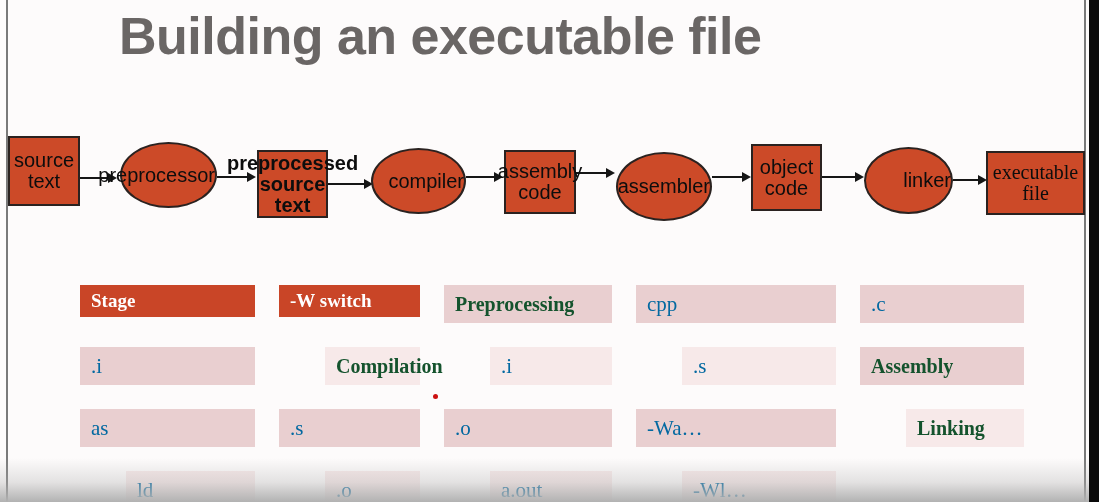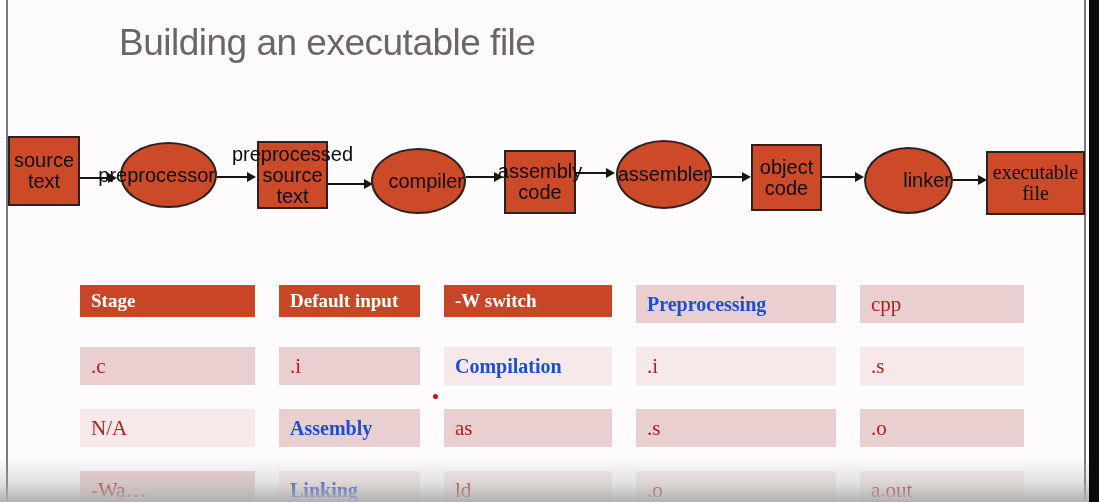--- a/index.html
+++ b/index.html
@@ -12,22 +12,22 @@
   }
   
   .edge-line-left{position:absolute;left:6px;top:0;width:2px;height:502px;background:#7a7a7a;}
   .edge-line-right{position:absolute;left:1084px;top:0;width:2px;height:502px;background:#7a7a7a;}
   .edge-black-right{position:absolute;left:1089px;top:0;width:10px;height:502px;background:#0a0a0a;z-index:5;}
   .bottom-fade{position:absolute;left:0;bottom:0;width:1089px;height:44px;z-index:4;pointer-events:none;
     background:linear-gradient(to bottom, rgba(178,178,178,0) 0%, rgba(178,178,178,0.35) 55%, #b2b2b2 100%);}
 
   
   .slide-title{
-    position:absolute;left:119px;top:22px;
-    font-size:37px;font-weight:400;color:#6a6665;letter-spacing:-0.5px;
+    position:absolute;left:119px;top:6px;
+    font-size:52px;font-weight:700;color:#6a6665;letter-spacing:-0.5px;
     white-space:nowrap;
   }
 
   
   .flow-node{
     position:absolute;
     background:#cc4a28;
     border:2px solid #2a2220;
     box-sizing:border-box;
     display:flex;align-items:center;justify-content:center;
@@ -58,59 +58,59 @@
     z-index:2;
     gap:24px;
   }
   .th{
     background:#c94527;color:#fff;
     font-weight:bold;font-size:19px;
     height:32px;display:flex;align-items:center;
     padding-left:11px;box-sizing:border-box;padding-right:4px;
   }
   .td{
-    font-size:21px;color:#b91c1c;
+    font-size:21px;color:#0369a1;
     height:38px;display:flex;align-items:center;
     padding-left:11px;box-sizing:border-box;padding-right:4px;
   }
-  .td.stage{font-weight:bold;font-size:20px;color:#1d4ed8;}
+  .td.stage{font-weight:bold;font-size:20px;color:#14532d;}
   .row-dark{background:#e9cfd0;}
-  .row-light{background:#f7e9e9;}
+  .row-light{background:#f7e9e9;margin-left:46px;}
 
   .laser-dot{position:absolute;left:433px;top:394px;width:5px;height:5px;border-radius:50%;background:#cc1111;z-index:3;}
 </style>
 </head>
 <body>
 
 <div class="edge-line-left"></div>
 <div class="edge-line-right"></div>
 <div class="edge-black-right"></div>
 
 <div class="slide-title">Building an executable file</div>
 
 <div class="flow-node" style="left:8px;top:136px;width:72px;height:70px;">
   <span class="flow-label">source
 text</span>
 </div>
 <div class="flow-node ellipse" style="left:120px;top:142px;width:97px;height:66px;">
   <span class="flow-label">preprocessor</span>
 </div>
-<div class="flow-node" style="left:257px;top:141px;width:71px;height:68px;">
+<div class="flow-node" style="left:257px;top:150px;width:71px;height:68px;font-weight:bold;">
   <span class="flow-label">preprocessed
 source
 text</span>
 </div>
 <div class="flow-node ellipse" style="left:371px;top:148px;width:95px;height:66px;">
   <span class="flow-label">compiler</span>
 </div>
 <div class="flow-node" style="left:504px;top:150px;width:72px;height:64px;">
   <span class="flow-label">assembly
 code</span>
 </div>
-<div class="flow-node ellipse" style="left:616px;top:140px;width:96px;height:69px;">
+<div class="flow-node ellipse" style="left:616px;top:152px;width:96px;height:69px;">
   <span class="flow-label">assembler</span>
 </div>
 <div class="flow-node" style="left:751px;top:144px;width:71px;height:67px;">
   <span class="flow-label">object
 code</span>
 </div>
 <div class="flow-node ellipse" style="left:864px;top:147px;width:89px;height:67px;">
   <span class="flow-label">linker</span>
 </div>
 <div class="flow-node" style="left:986px;top:151px;width:99px;height:64px;font-family:Liberation Serif, serif;">
@@ -122,32 +122,30 @@
 <div class="arrow" style="left:217px;top:176px;width:30px;"></div>
 <div class="arrow" style="left:328px;top:183px;width:36px;"></div>
 <div class="arrow" style="left:466px;top:176px;width:28px;"></div>
 <div class="arrow" style="left:576px;top:172px;width:30px;"></div>
 <div class="arrow" style="left:712px;top:176px;width:30px;"></div>
 <div class="arrow" style="left:822px;top:176px;width:33px;"></div>
 <div class="arrow" style="left:953px;top:179px;width:25px;"></div>
 
 <div class="stage-table">
   <div class="th">Stage</div>
-  <div class="th">Default input</div>
   <div class="th">-W switch</div>
 
   <div class="td stage row-dark">Preprocessing</div>
   <div class="td row-dark">cpp</div>
   <div class="td row-dark">.c</div>
   <div class="td row-dark">.i</div>
 
   <div class="td stage row-light">Compilation</div>
   <div class="td row-light">.i</div>
   <div class="td row-light">.s</div>
-  <div class="td row-light">N/A</div>
 
   <div class="td stage row-dark">Assembly</div>
   <div class="td row-dark">as</div>
   <div class="td row-dark">.s</div>
   <div class="td row-dark">.o</div>
   <div class="td row-dark">-Wa…</div>
 
   <div class="td stage row-light">Linking</div>
   <div class="td row-light">ld</div>
   <div class="td row-light">.o</div>

